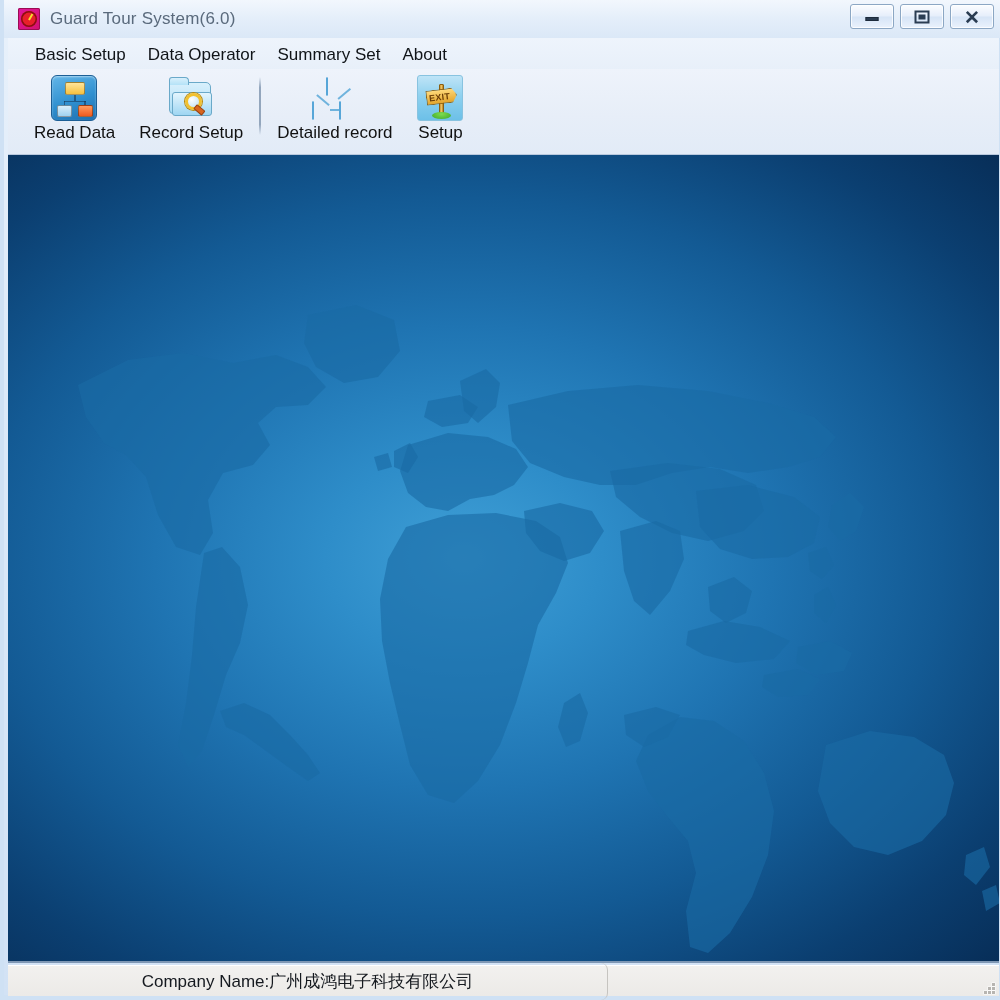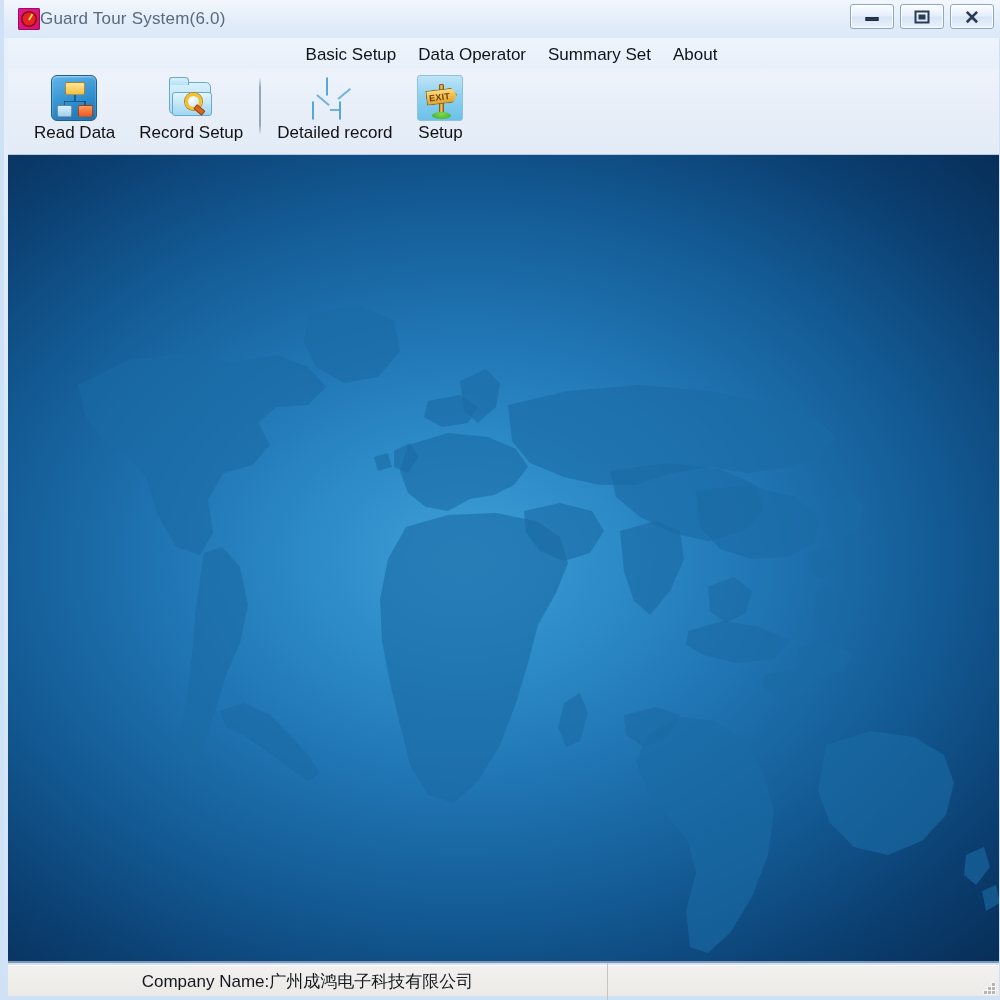--- a/index.html
+++ b/index.html
@@ -40,20 +40,21 @@
   #title-icon::before{
     content:""; position:absolute; left:3px; top:3px; width:16px; height:16px;
     border-radius:50%; background:#e8202a; box-shadow: inset 0 0 0 1.5px #8a0d12;
   }
   #title-icon::after{
     content:""; position:absolute; left:10.2px; top:5px;
     width:1.6px; height:7px; background:#f7dc30;
     transform-origin: bottom center; transform: rotate(30deg);
   }
   #title-text {
+    margin-left: 10px;
     font-size: 17px; color: #5a6a7c; letter-spacing: .2px;
     white-space: nowrap;
   }
 
   
   #window-controls {
     position: absolute; right: 10px; top: 4px;
     display: flex; gap: 6px;
   }
   .win-btn {
@@ -82,21 +83,20 @@
   }
 
   
   #menu-bar {
     position: absolute; left: 4px; top: 38px;
     width: 991px; height: 35px;
     background: linear-gradient(180deg,#eef4fc 0%,#e7eff9 100%);
     border-bottom: 1px solid #c3d3e6;
     display: flex; align-items: center;
     padding-left: 16px;
-    justify-content: center;
   }
   .menu-item {
     font-size: 17px; color: #101418;
     padding: 0 11px; height: 30px; line-height: 30px;
     cursor: default; white-space: nowrap;
   }
 
   
   #toolbar {
     position: absolute; left: 4px; top: 69px;
@@ -281,20 +281,21 @@
     width: 991px; height: 31px;
     background: linear-gradient(180deg,#f2f1ef 0%,#eceae7 100%);
     border-top: 1px solid #ffffff;
     display: flex; align-items: center;
   }
   #status-company {
     flex: 0 0 600px; height: 37px; display:flex; align-items:center; justify-content:center;
     font-size: 17px; color: #15191f;
     border-right: 1px solid #c6c4c0;
     white-space: nowrap;
+    border-radius: 7px;
   }
   #status-right {
     flex: 1 1 auto; height:31px; position:relative;
   }
   #resize-grip {
     position:absolute; right:4px; bottom:3px; width:13px; height:13px;
   }
   #resize-grip i {
     position:absolute; width:3px; height:3px; background:#b7b5b1;
     box-shadow: 0 0 0 .5px #fff;

